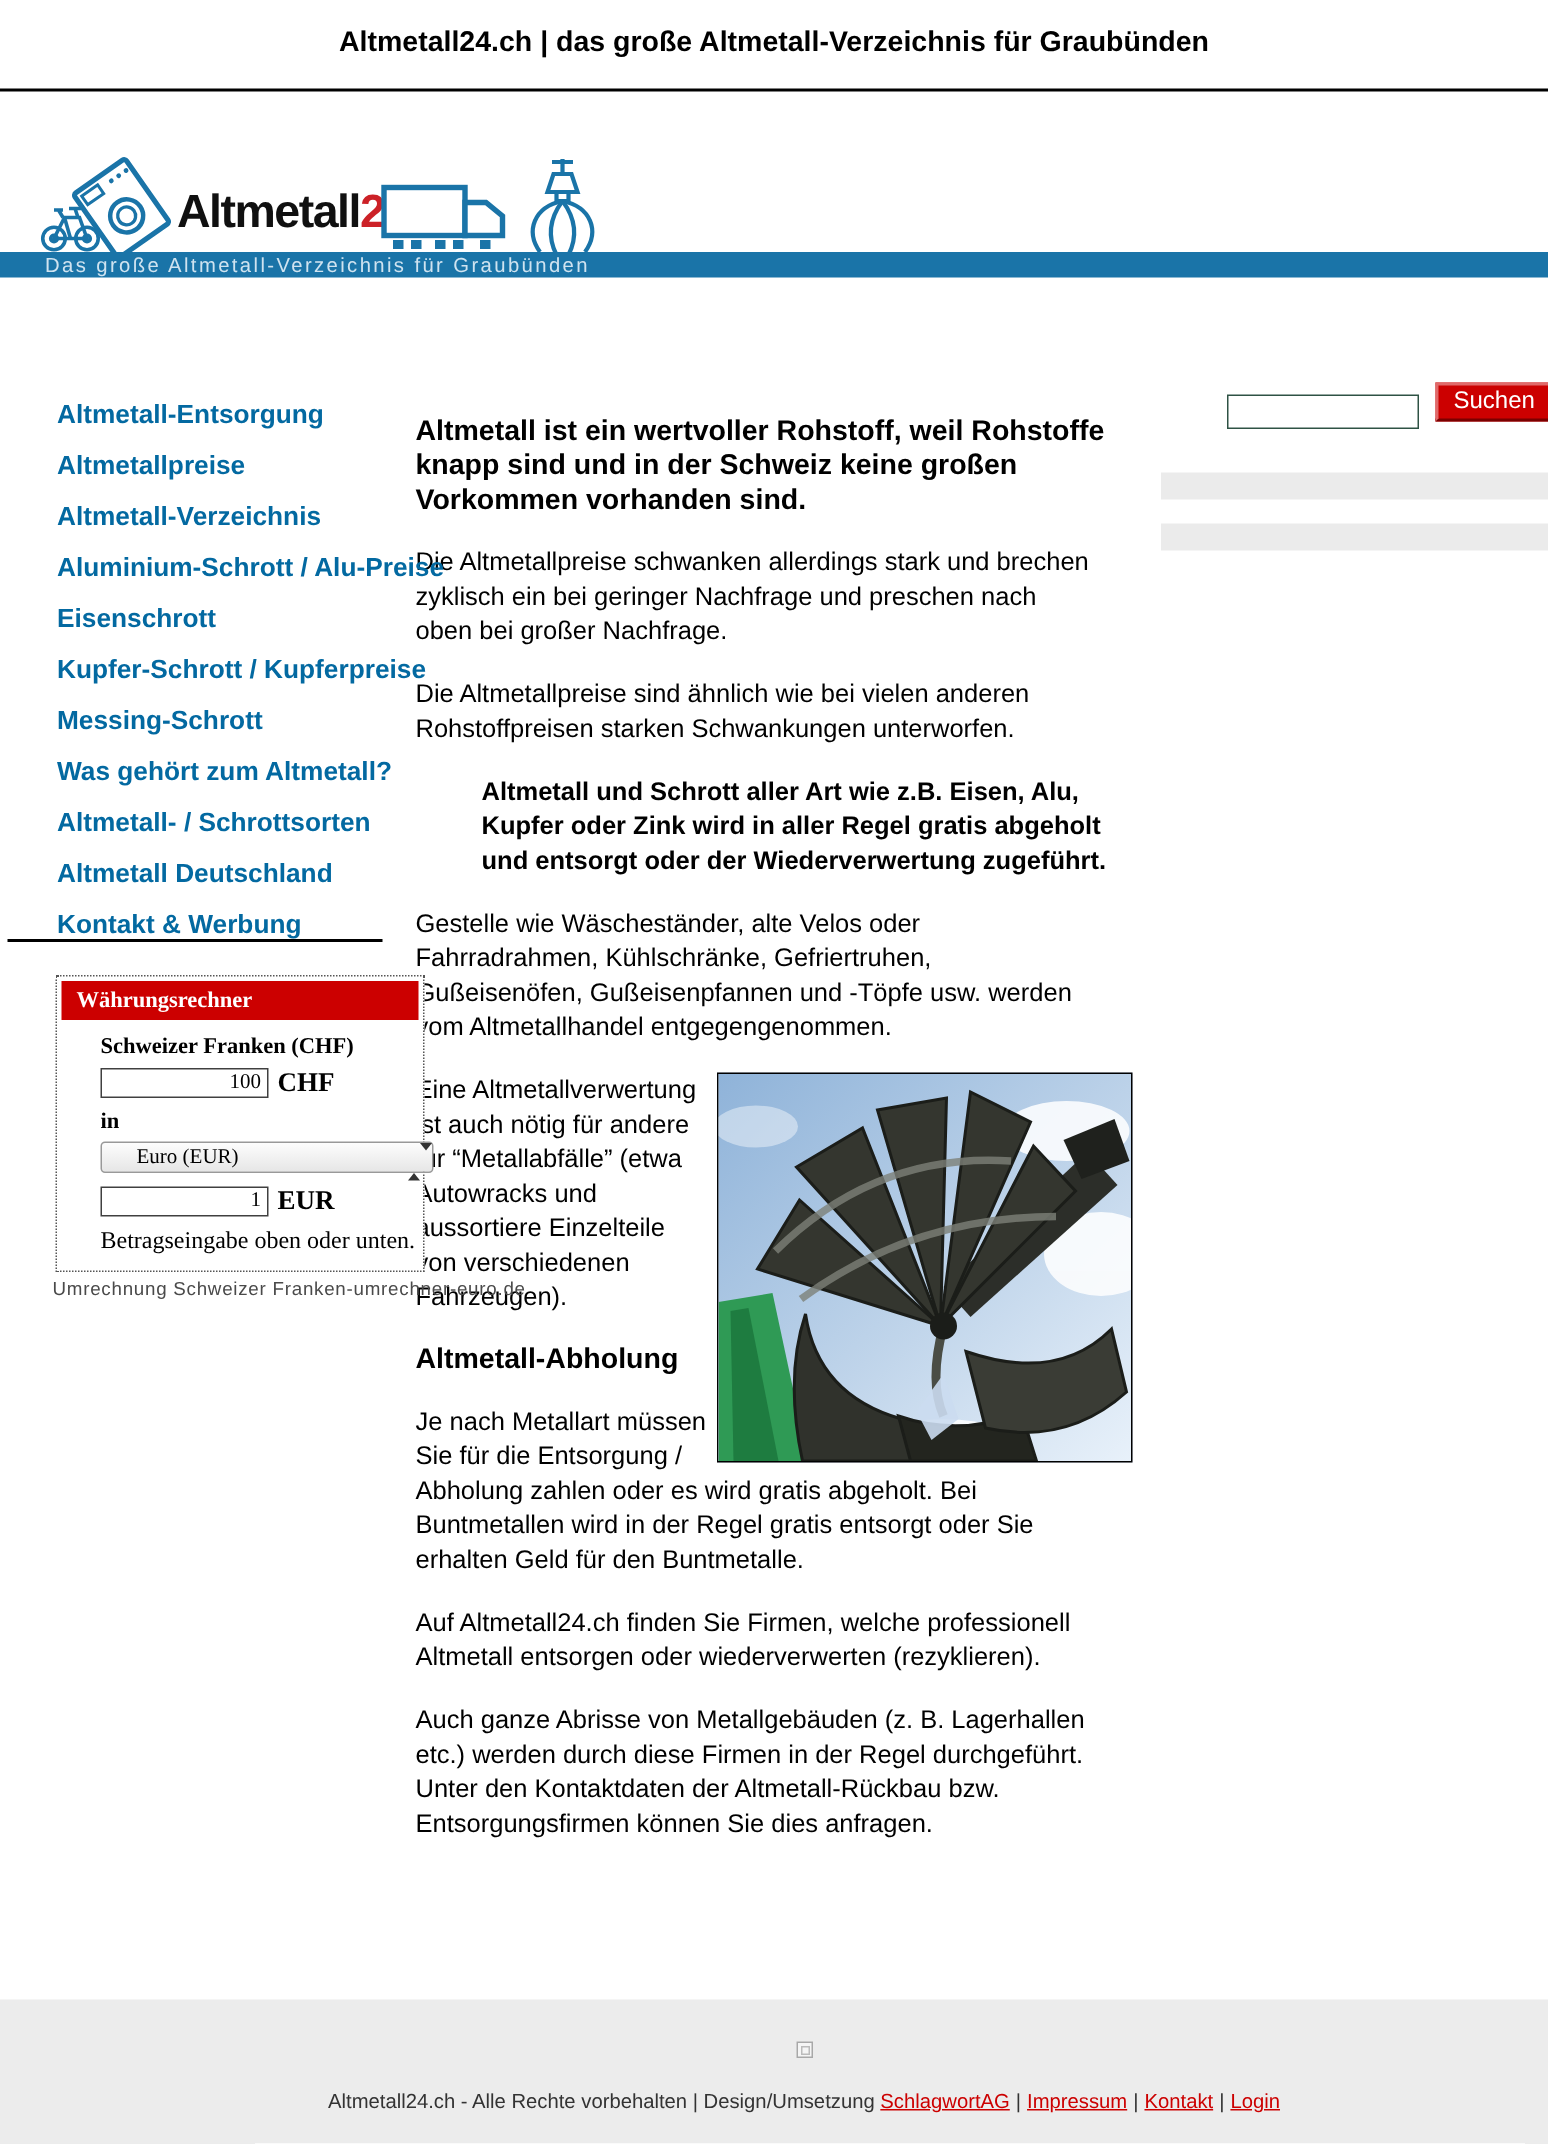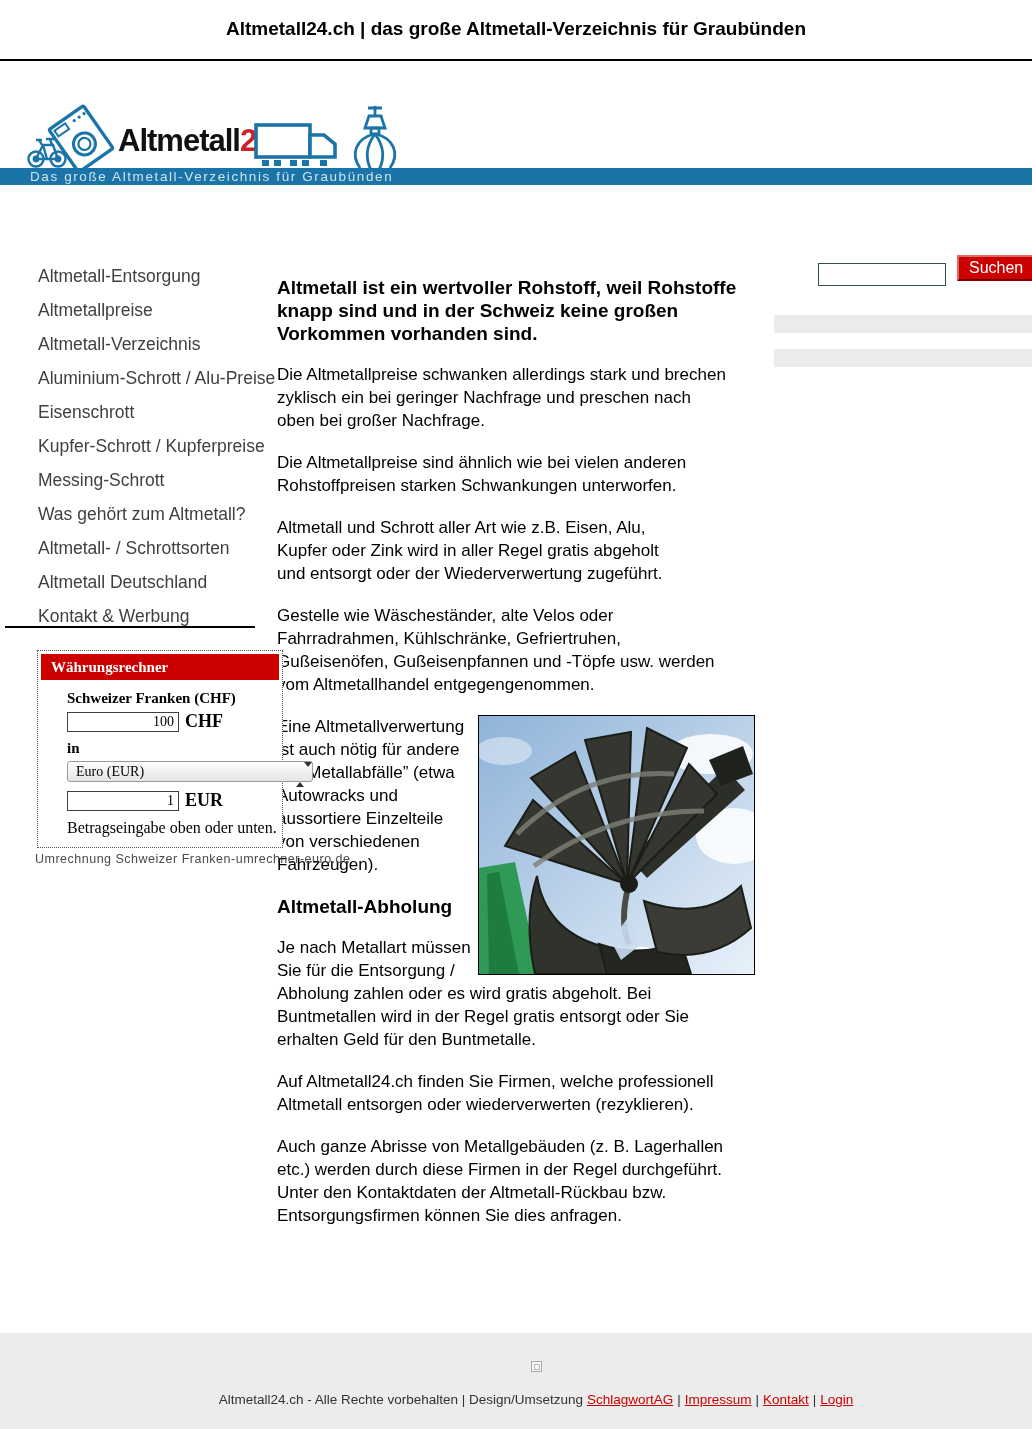--- a/index.html
+++ b/index.html
@@ -37,21 +37,21 @@
     background:#1A74A8;
   }
   .tagline-bar span {
     display:block; padding-left:30px; line-height:17px;
     font-size:13.5px; letter-spacing:1.6px; color:#CFE3F0;
   }
   
   .nav { position:absolute; left:38px; top:266px; width:240px; z-index:3; }
   .nav a {
     display:block; margin-bottom:13px; white-space:nowrap;
-    font-size:17.5px; line-height:21px; font-weight:normal; color:#404040;
+    font-size:17.5px; line-height:21px; font-weight:bold; color:#0369a1;
     text-decoration:none; cursor:pointer;
   }
   .nav-rule {
     position:absolute; left:5px; top:626px; width:250px;
     border-top:2px solid #000; z-index:2;
   }
   
   .search-input {
     position:absolute; left:818px; top:263px; width:128px; height:23px;
     border:1px solid #2E5244; background:#fff; font-size:14px; padding:0 4px;
@@ -67,21 +67,21 @@
   .gray-bar.b1 { top:315px; }
   .gray-bar.b2 { top:349px; }
   
   .content {
     position:absolute; left:277px; top:260px; width:478px; z-index:1;
     font-size:17px; line-height:23px;
   }
   .content h1 { font-size:19px; line-height:23px; font-weight:bold; margin:16px 0 18px 0; white-space:pre-line; }
   .content h2 { font-size:19px; line-height:23px; font-weight:bold; margin:0 0 18px 0; }
   .content p  { margin:0 0 19px 0; white-space:pre-line; }
-  .content p.bold { font-weight:normal; }
+  .content p.bold { font-weight:bold;margin-left:44px; }
   .photo {
     float:right; width:277px; height:260px; margin:0 0 4px 4px;
     border:1px solid #000; background:#cddcee;
   }
   .photo svg { display:block; }
   
   .cw {
     position:absolute; left:37px; top:650px; width:246px; z-index:4;
     background:#fff; border:1px dotted #555; padding:3px 3px 10px 3px;
     font-family:"Liberation Serif", serif;
@@ -93,24 +93,24 @@
   .cw-body { padding:10px 0 0 8px;margin-left:18px; }
   .cw-label { font-weight:bold; font-size:15px; margin-bottom:4px; }
   .cw-row { margin-bottom:8px; }
   .cw-input {
     width:112px; height:20px; border:1px solid #404040; background:#fff;
     font-family:"Liberation Serif", serif; font-size:14px;
     text-align:right; padding-right:4px; vertical-align:middle;
   }
   .cw-unit { font-weight:bold; font-size:18px; margin-left:2px; vertical-align:middle; }
   .cw-select {
-    position:relative; width:246px; height:21px; margin-bottom:8px;
+    position:relative; width:222px; height:21px; margin-bottom:8px;
     border:1px solid #999; border-radius:3px;
     background:linear-gradient(#fdfdfd,#e6e6e6);
-    font-size:14px; line-height:19px; padding-left:8px;
+    font-size:14px; line-height:19px; padding-left:23px;
     font-family:"Liberation Serif", serif;
     cursor:pointer;
   }
   .cw-spinner { position:absolute; right:7px; top:3px; width:9px; height:14px; }
   .cw-spinner .up {
     width:0; height:0; margin:0 auto 2px auto;
     border-left:4px solid transparent; border-right:4px solid transparent;
     border-bottom:5px solid #333;
   }
   .cw-spinner .down {

